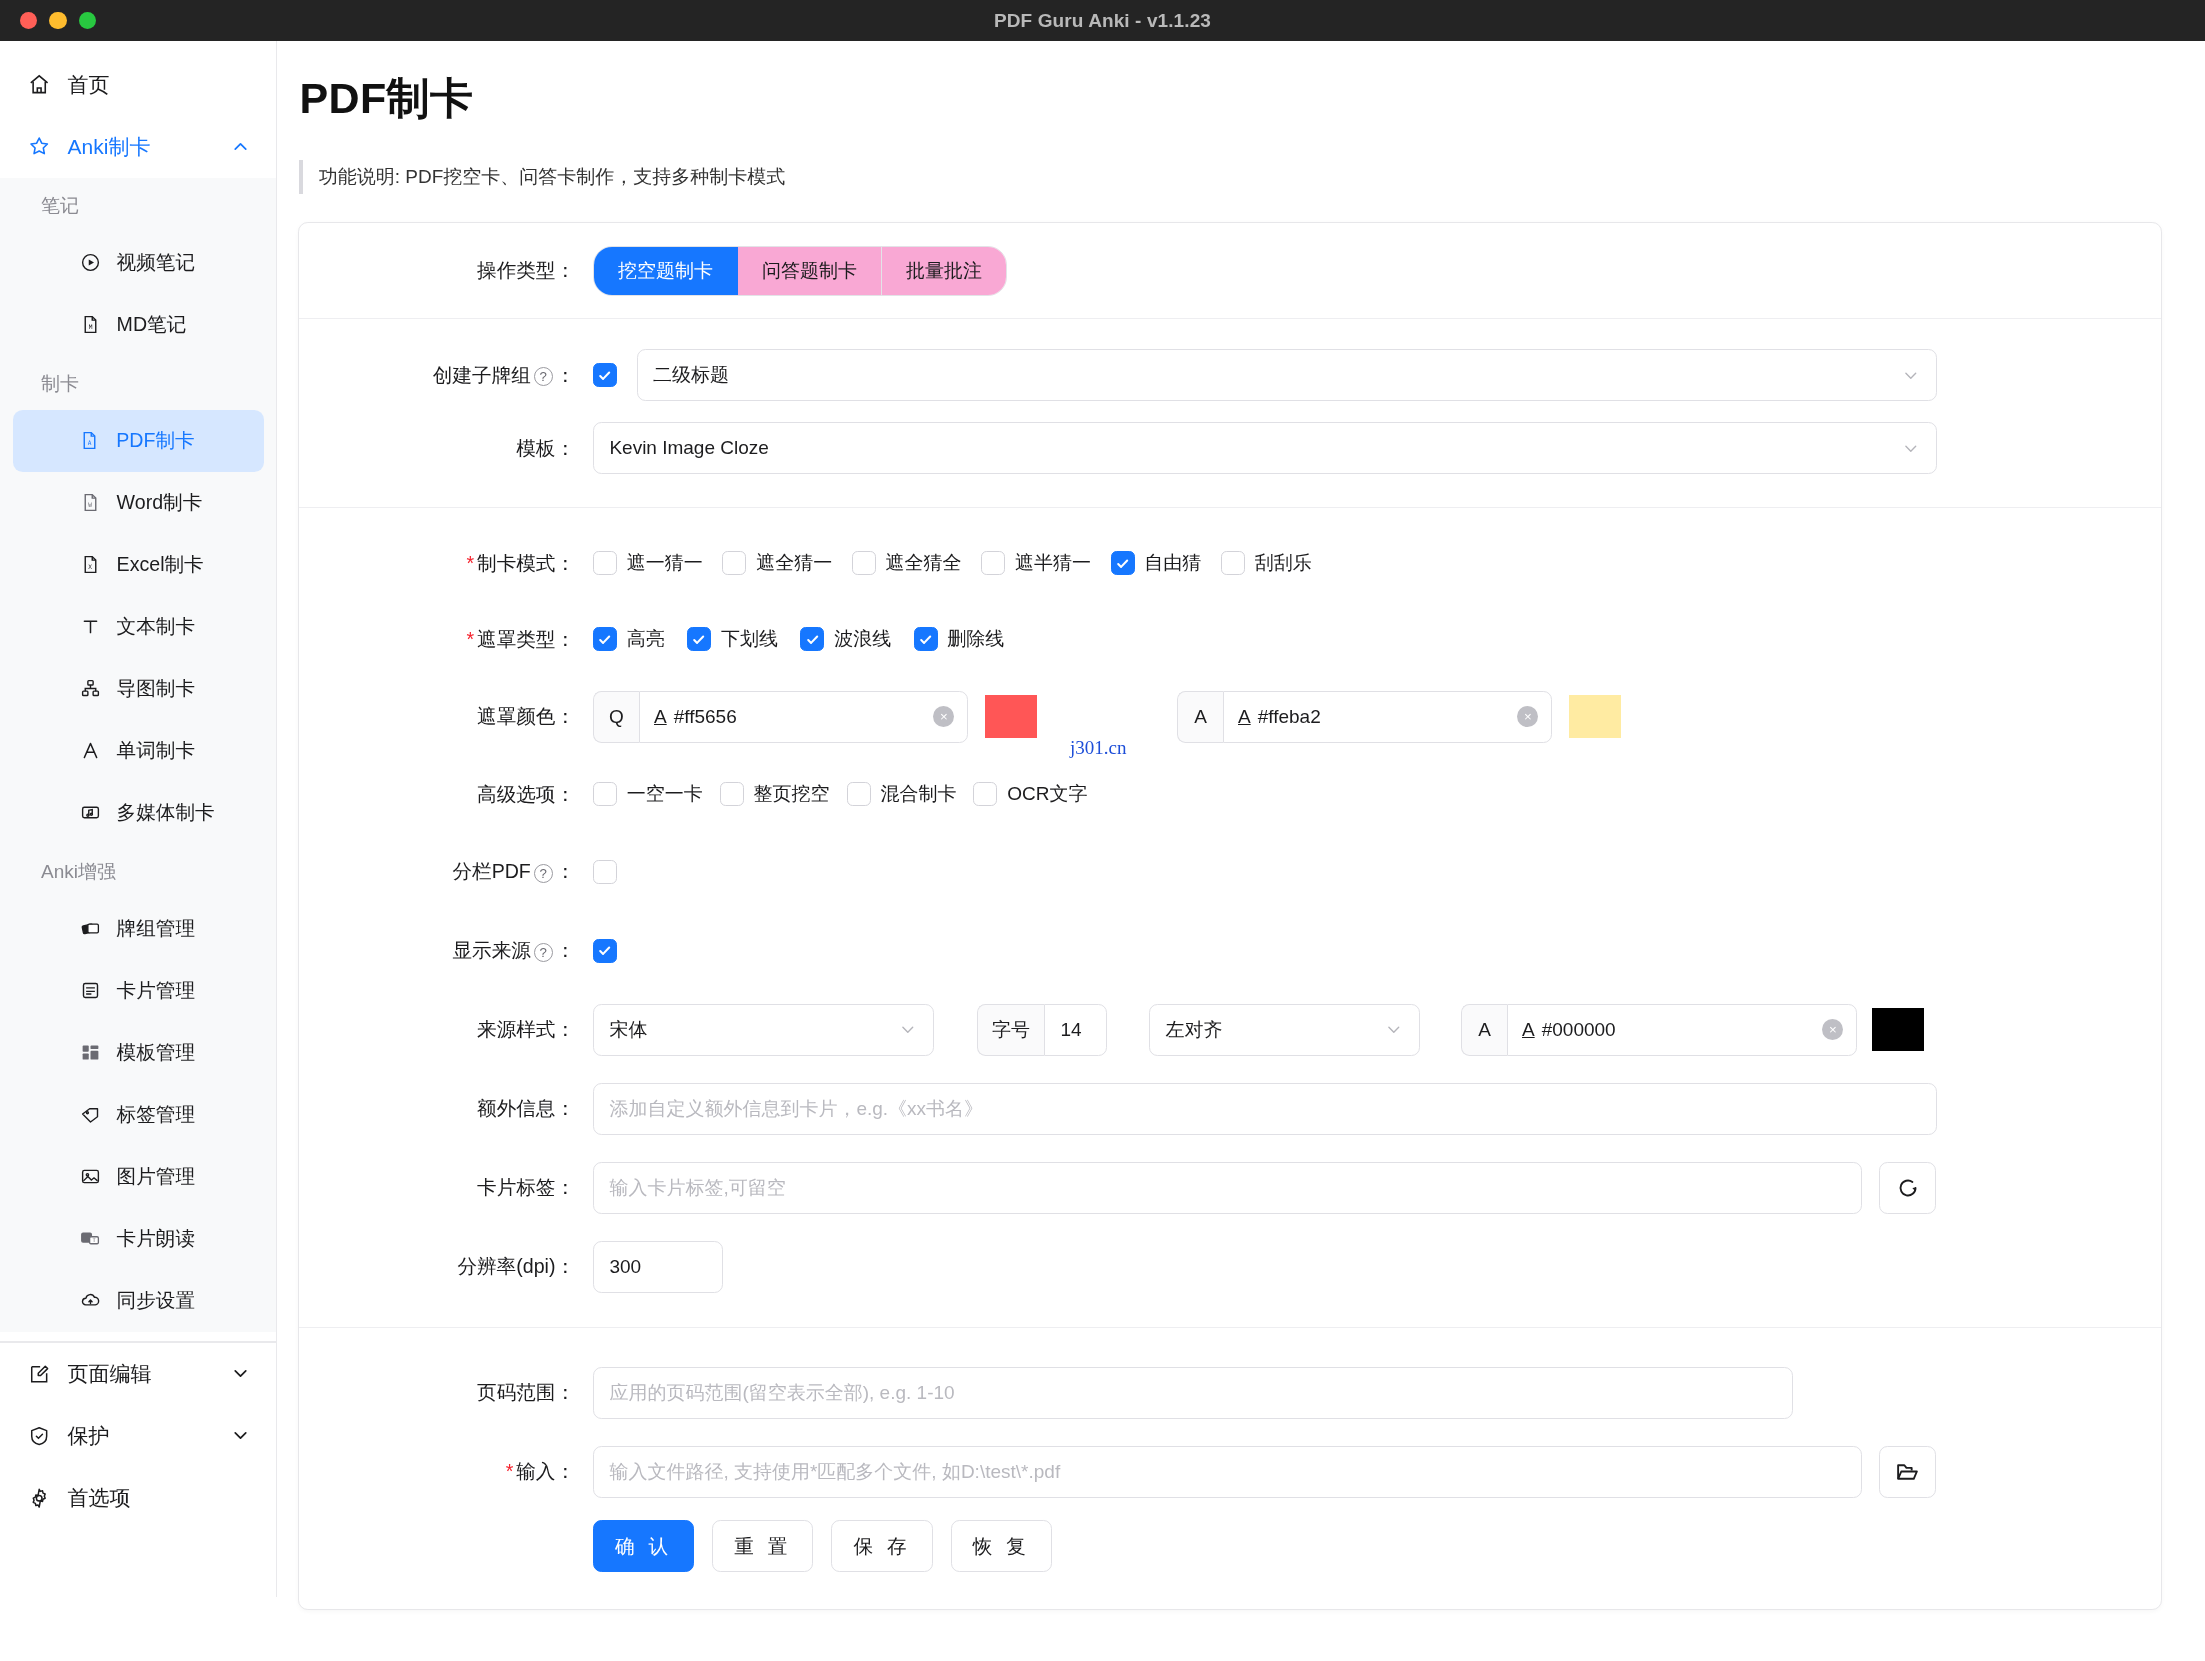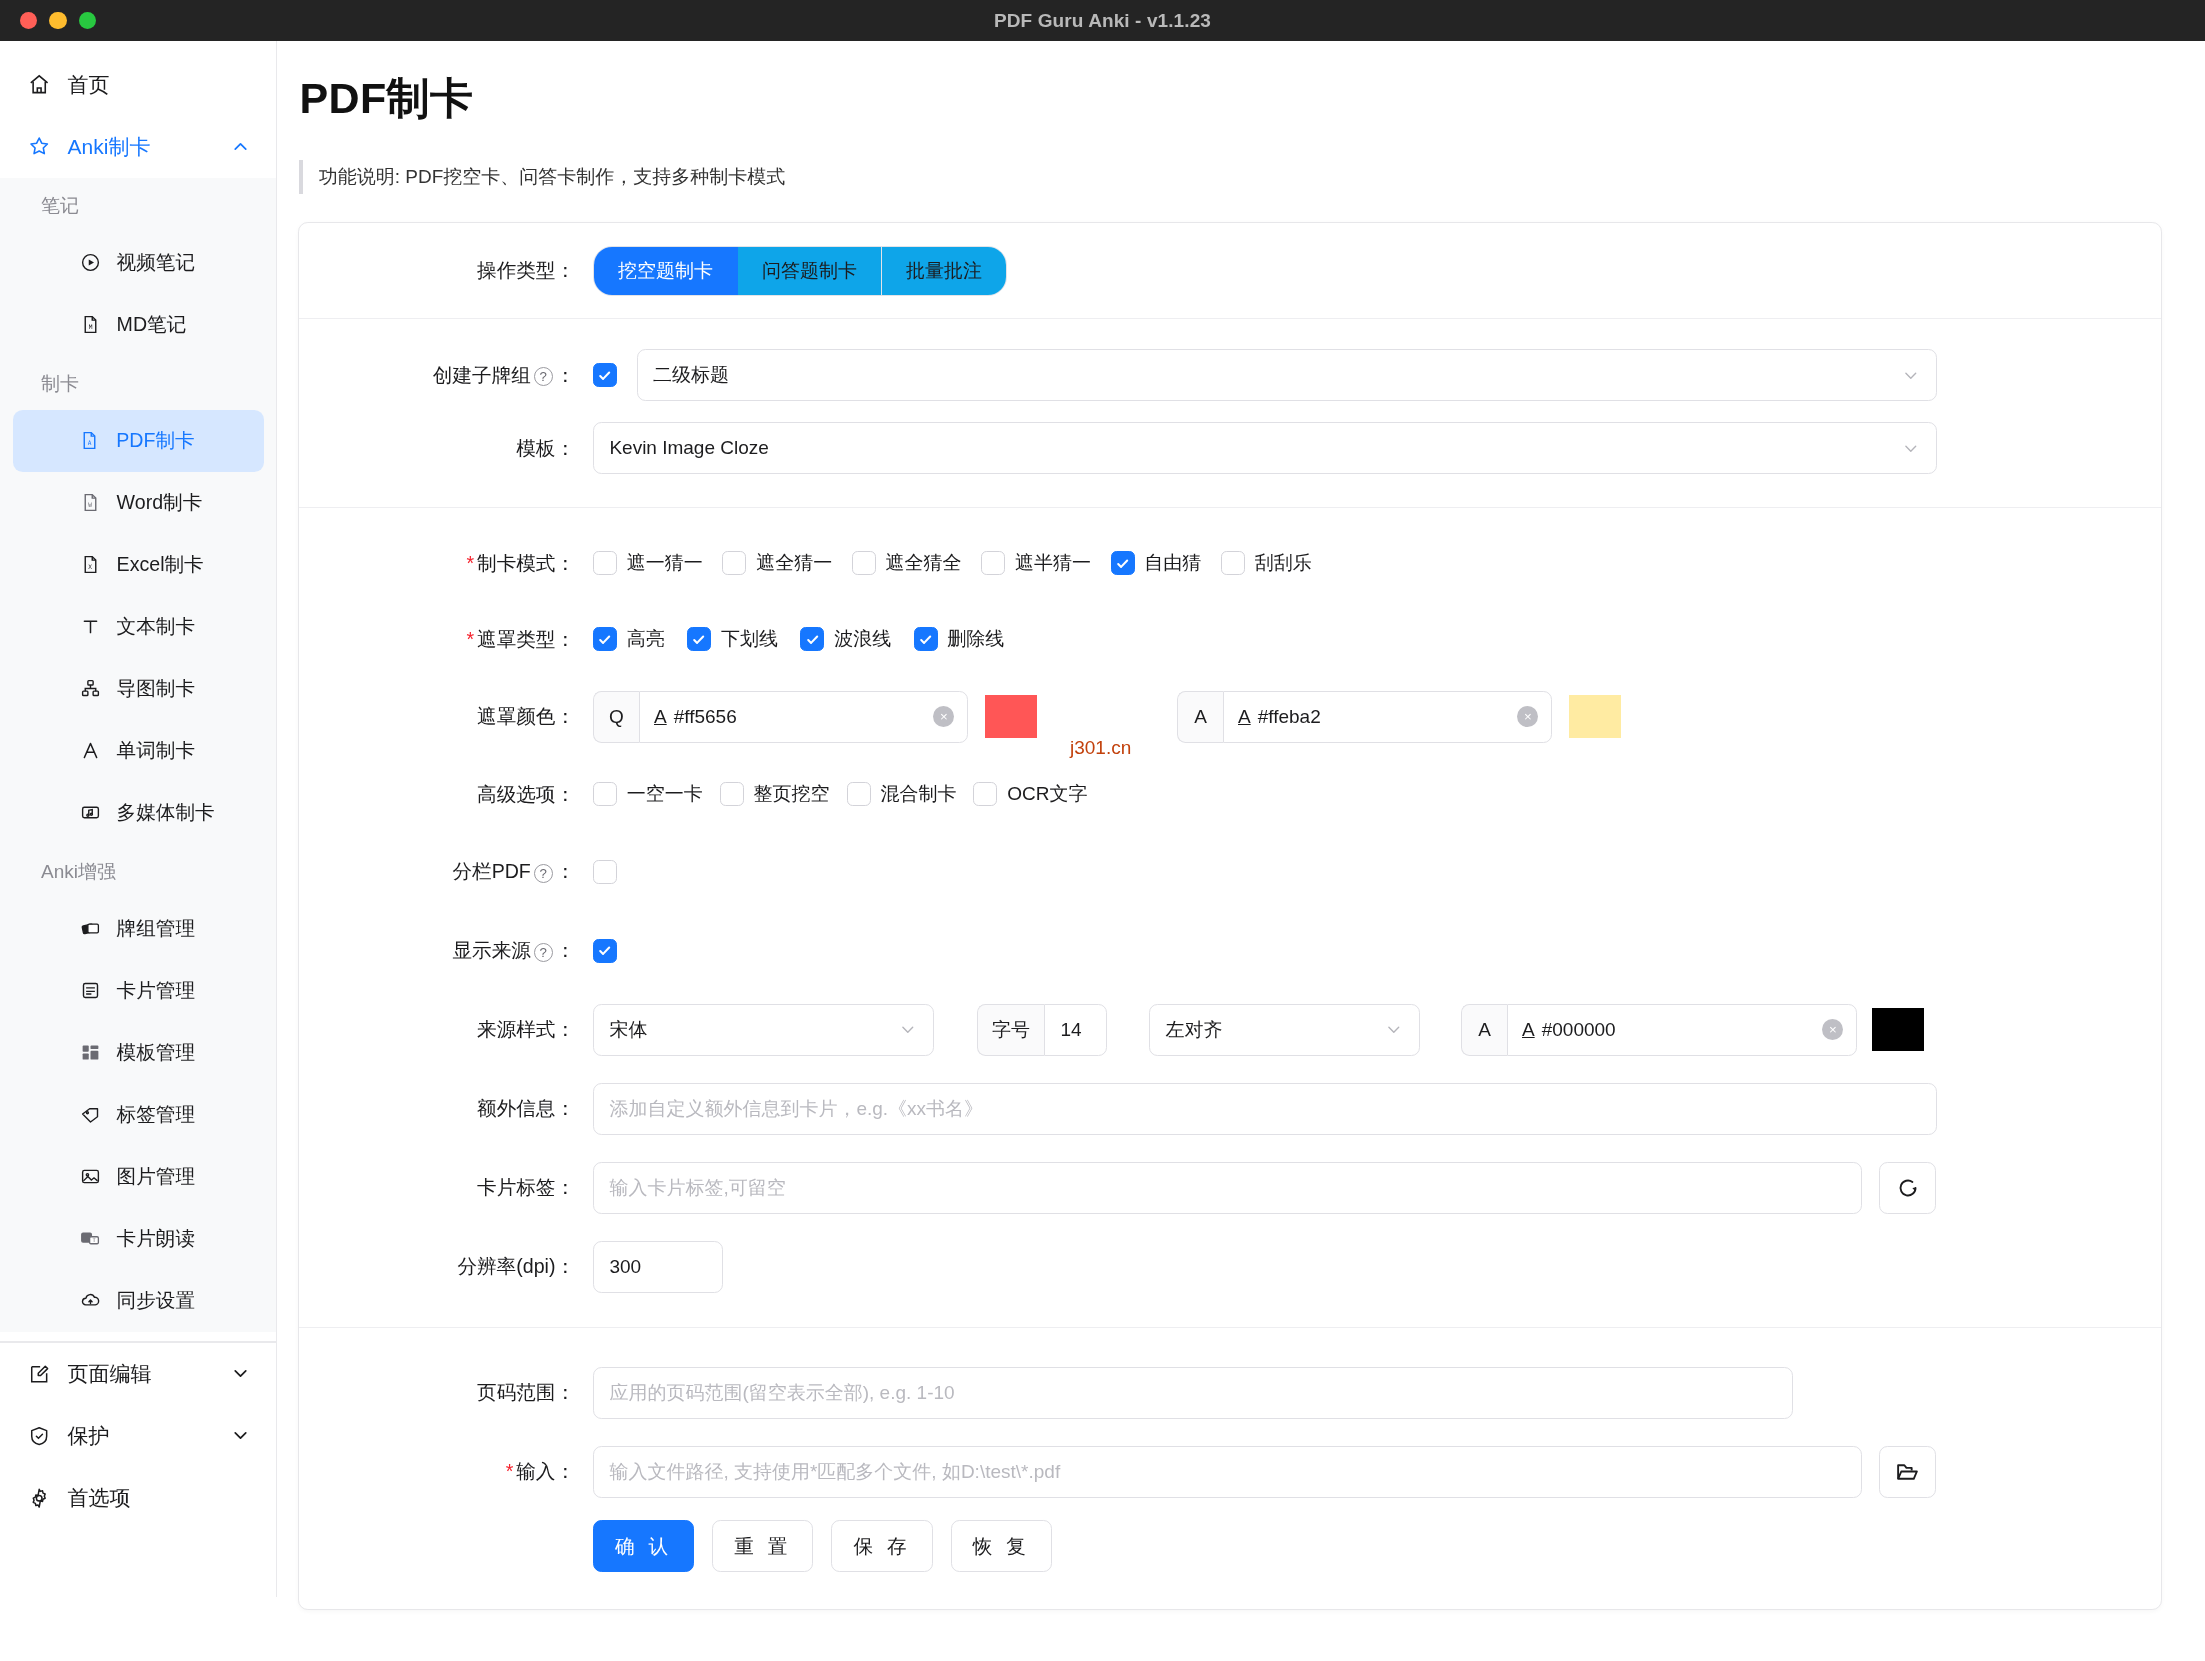--- a/index.html
+++ b/index.html
@@ -111,21 +111,21 @@
     display: inline-flex; align-items: center; justify-content: center;
     width: 19px; height: 19px; border: 1.4px solid #9b9ba1; border-radius: 50%;
     font-size: 13.3px; color: #6b6b72; margin: 0 2.8px; vertical-align: middle;
     line-height: 1;
   }
 
   
   .seg { display: flex; border-radius: 19px; overflow: hidden; border: 1.4px solid #e3e3e7; }
   .seg-btn {
     padding: 0 24px; height: 48px; display: flex; align-items: center;
-    font-size: 19px; color: #1c1c1e; background: #0ea5e9;
+    font-size: 19px; color: #1c1c1e; background: #f9a8d4;
     border-right: 1.4px solid #e3e3e7; cursor: pointer; white-space: nowrap;
   }
   .seg-btn:last-child { border-right: none; }
   .seg-btn.on { background: #1677ff; color: #fff; border-right-color: #1677ff; }
 
   
   .fld {
     height: 52px; border: 1.4px solid #e0e0e5; border-radius: 8.4px;
     background: #fff; display: flex; align-items: center;
     padding: 0 15.4px; font-size: 19px; color: #1c1c1e;
@@ -188,21 +188,21 @@
 
   
   .btn {
     height: 52px; border-radius: 8.4px; border: 1.4px solid #e0e0e5;
     background: #fff; color: #1c1c1e; font-size: 19.6px;
     display: flex; align-items: center; justify-content: center;
     padding: 0 21px; cursor: pointer; letter-spacing: 4.2px; flex: none;
   }
   .btn.primary { background: #1677ff; border-color: #1677ff; color: #fff; }
 
-  .wm { position: absolute; color: #c2410c; font-size: 19px; font-family: Liberation Sans, sans-serif; }
+  .wm { position: absolute; color: #1d4ed8; font-size: 19px; font-family: Liberation Serif, serif; }
 </style>
 </head>
 <body>
 
 <div class="titlebar">
   <div class="traffic">
     <div class="dot red"></div>
     <div class="dot yellow"></div>
     <div class="dot green"></div>
   </div>

